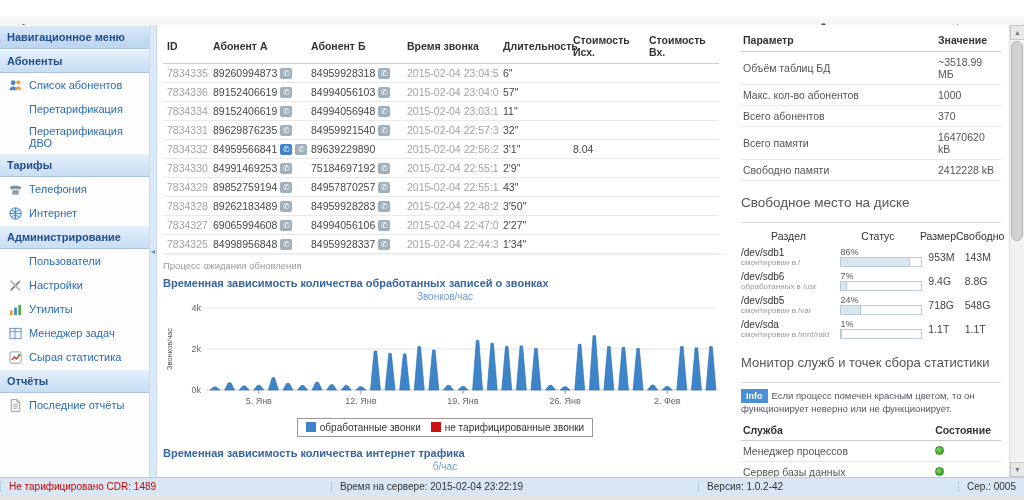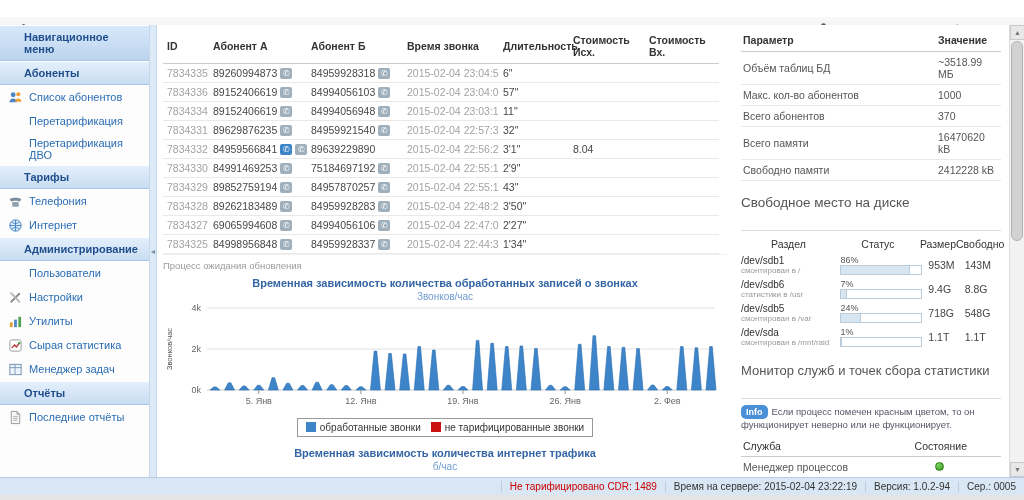--- a/index.html
+++ b/index.html
@@ -17,21 +17,21 @@
   #logo { font-size:15px; font-weight:bold; color:#5a5a5a; letter-spacing:.5px; }
   #userbox { display:flex; align-items:center; gap:22px; font-size:10.5px; color:#333; cursor:pointer; }
   #userbox .caret { font-size:8px; color:#555; }
   
   #sidebar {
     position:absolute; top:25px; left:0; width:150px; height:452px;
     background:#fdfdfd; border-right:1px solid #c8d8ea; overflow:hidden;
   }
   .nav-title, .nav-section {
     background:linear-gradient(#e3effc,#c9ddf2); color:#1f4e8c; font-weight:bold;
-    font-size:11px; padding:5px 24px; border-top:1px solid #fff; border-bottom:1px solid #a9c5e5;
+    font-size:11px; padding:5px 7px; border-top:1px solid #fff; border-bottom:1px solid #a9c5e5;
   }
   .nav-title { background:linear-gradient(#d8e8fa,#bcd4ee); }
   .nav-item { display:flex; align-items:center; gap:6px; padding:4px 4px 4px 7px; color:#2a6db4; cursor:pointer; }
   .nav-item .ico { width:16px; height:16px; flex:0 0 16px; display:inline-flex; align-items:center; justify-content:center; }
   .nav-item span.lbl { font-size:11px; }
   
   #splitter {
     position:absolute; top:25px; left:150px; width:7px; height:452px;
     background:#dce9f6; border-right:1px solid #c4d6ea; display:flex; align-items:center; justify-content:center;
   }
@@ -44,61 +44,61 @@
   }
   table.calls td { font-size:10.5px; padding:3px 4px; border-bottom:1px solid #e9e9e9; white-space:nowrap; overflow:hidden; }
   td.dim { color:#a3a3a3; }
   td.num { color:#474747; }
   .badge {
     display:inline-block; width:12px; height:11px; border-radius:2px; background:#9fafbb;
     color:#fff; font-size:8px; line-height:11px; text-align:center; margin-left:3px; vertical-align:1px; cursor:pointer;
   }
   .badge.blue { background:#3d85c8; }
   #update-note { font-size:9.5px; color:#9a9a9a; padding:5px 0 2px 0; border-top:1px solid #f0f0f0; }
-  .chart-title { text-align:center; font-size:11px; color:#3465a4; font-weight:bold; margin-top:4px; }
+  .chart-title { font-size:11px; color:#3465a4; font-weight:bold; margin-top:4px; }
   .chart-sub { text-align:center; font-size:10px; color:#6f9bd0; margin-top:2px; }
   #legendbox {
     margin:2px auto 0 auto; border:1px solid #999; background:#fff; display:flex; gap:10px;
     align-items:center; width:max-content; padding:3px 8px; font-size:10px; color:#333;
   }
   .legend-swatch { display:inline-block; width:10px; height:10px; vertical-align:-1px; margin-right:4px; }
   
   #rightpanel { position:absolute; top:25px; left:733px; width:276px; height:492px; background:#fff; overflow:hidden; padding:4px 8px 0 8px; }
   .ptable { width:100%; border-collapse:collapse; }
   .ptable th { text-align:left; font-size:10.5px; color:#333; font-weight:bold; padding:5px 2px; border-bottom:1px solid #ccc; }
   .ptable td { font-size:10.5px; color:#555; padding:4px 2px; border-bottom:1px solid #e9e9e9; }
-  .rp-heading { font-size:13.5px; color:#555; margin:14px 0 4px 0; padding-bottom:20px; border-bottom:1px solid #ddd; }
+  .rp-heading { font-size:13.5px; color:#555; margin:14px 0 4px 0; padding-bottom:12px; border-bottom:1px solid #ddd; }
   .disk-hdr { display:flex; font-size:10.5px; font-weight:normal; color:#333; padding:3px 0; }
   .disk-row { display:flex; align-items:center; padding:2px 0; }
   .disk-name { width:104px; }
   .disk-name .dev { font-size:10px; color:#333; }
   .disk-name .mnt { font-size:8px; color:#999; }
   .disk-status { width:92px; }
   .disk-status .pct { font-size:9px; color:#555; }
   .pbar { width:82px; height:10px; border:1px solid #b9cbd9; background:#fff; }
   .pbar .fill { height:100%; background:#d8e6f2; border-right:1px solid #b9cbd9; }
   .disk-size, .disk-free { width:38px; font-size:10.5px; color:#444; }
   .info-note { font-size:9.5px; color:#556; line-height:1.35; margin:6px 0 4px 0; }
   .info-badge {
     display:inline-block; background:#4a90d9; color:#fff; font-size:9px; font-weight:bold;
-    border-radius:5px; padding:1px 5px; margin-right:4px;
+    border-radius:0; padding:1px 5px; margin-right:4px;
   }
   .svc-row { display:flex; align-items:center; justify-content:space-between; padding:4px 2px; border-bottom:1px solid #e9e9e9; font-size:10.5px; color:#555; }
   .dot { width:9px; height:9px; border-radius:50%; margin-right:55px; }
   .dot.ok { background:radial-gradient(circle at 35% 30%, #7fd45f, #2f9a1e); border:1px solid #2a7d18; }
   
   #vscroll { position:absolute; top:25px; left:1009px; width:15px; height:452px; background:#f2f2f2; border-left:1px solid #ddd; }
   .sb-btn { width:15px; height:15px; background:#e8e8e8; border:1px solid #c9c9c9; font-size:7px; color:#777; display:flex; align-items:center; justify-content:center; }
   .sb-btn.down { position:absolute; bottom:0; }
   #sb-thumb { position:absolute; top:16px; left:1px; width:12px; height:200px; background:#d2d2d2; border:1px solid #b3b3b3; border-radius:6px; }
   
   #statusbar {
     position:absolute; top:477px; left:0; width:1024px; height:18px;
     background:#d9e7f5; border-top:1px solid #b7cde3;
-    display:flex; align-items:center; justify-content:flex-end; font-size:10px; color:#333;
+    display:flex; align-items:center; justify-content:space-between; font-size:10px; color:#333;
   }
   #statusbar .seg { padding:0 8px; border-left:1px solid #b8cde0; }
   #statusbar .seg.alert { color:#cc0000; }
   #bottomstrip { position:absolute; top:495px; left:0; width:1024px; height:5px; background:#e4e4e4; }
   svg text { font-family:"Liberation Sans", sans-serif; }
 </style>
 </head>
 <body>
 
 <div id="app">
@@ -180,35 +180,35 @@
               <rect x="2" y="9" width="3" height="5" fill="#e0a030"></rect>
               <rect x="6.5" y="6" width="3" height="8" fill="#4f87c5"></rect>
               <rect x="11" y="3" width="3" height="11" fill="#52a552"></rect>
             </svg>
           </span>
           <span class="lbl">Утилиты</span>
         </div>
         <div class="nav-item">
           <span class="ico">
             <svg width="15" height="15" viewBox="0 0 16 16">
+              <rect x="2" y="2.5" width="12" height="11" fill="#eef4fb" stroke="#6f8fb0"></rect>
+              <path d="M2 6h12M7.5 2.5v11" stroke="#6f8fb0" stroke-width="0.9"></path>
+            </svg>
+          </span>
+          <span class="lbl">Менеджер задач</span>
+        </div>
+        <div class="nav-item">
+          <span class="ico">
+            <svg width="15" height="15" viewBox="0 0 16 16">
               <rect x="2" y="2" width="12" height="12" rx="2" fill="#fff" stroke="#999"></rect>
               <path d="M4 10.5 7 7.5 9 9.5 12 5.5" stroke="#c03030" fill="none" stroke-width="1.4"></path>
               <circle cx="12" cy="5.5" r="1.2" fill="#30a030"></circle>
             </svg>
           </span>
           <span class="lbl">Сырая статистика</span>
-        </div>
-        <div class="nav-item">
-          <span class="ico">
-            <svg width="15" height="15" viewBox="0 0 16 16">
-              <rect x="2" y="2.5" width="12" height="11" fill="#eef4fb" stroke="#6f8fb0"></rect>
-              <path d="M2 6h12M7.5 2.5v11" stroke="#6f8fb0" stroke-width="0.9"></path>
-            </svg>
-          </span>
-          <span class="lbl">Менеджер задач</span>
         </div>
         <div class="nav-section">Отчёты</div>
         <div class="nav-item">
           <span class="ico">
             <svg width="15" height="15" viewBox="0 0 16 16">
               <path d="M3.5 1.5h6l3 3v10h-9z" fill="#f6f6f6" stroke="#9a9a9a"></path>
               <path d="M9.5 1.5v3h3" fill="none" stroke="#9a9a9a"></path>
               <path d="M5.5 7h5M5.5 9h5M5.5 11h4" stroke="#b0b0b0"></path>
             </svg>
           </span>
@@ -458,21 +458,21 @@
        <div class="pbar">
               <div class="fill" style="width:86%"></div>
             </div>
      </div>
      <div class="disk-size">953M</div>
      <div class="disk-free">143M</div>
         </div>
         <div class="disk-row">
           <div class="disk-name">
        <div class="dev">/dev/sdb6</div>
-            <div class="mnt">статистики в /usr</div>
+            <div class="mnt">обработанных в /usr</div>
      </div>
      <div class="disk-status">
        <div class="pct">7%</div>
        <div class="pbar">
               <div class="fill" style="width:7%"></div>
             </div>
      </div>
      <div class="disk-size">9.4G</div>
      <div class="disk-free">8.8G</div>
         </div>
@@ -503,23 +503,23 @@
      </div>
      <div class="disk-size">1.1T</div>
      <div class="disk-free">1.1T</div>
         </div>
       </div>
 
     <div class="rp-heading" style="font-size:13px;">Монитор служб и точек сбора статистики</div>
     <div class="info-note">
       <span class="info-badge">Info</span><span>Если процесс помечен красным цветом, то он функционирует неверно или не функционирует.</span>
     </div>
-    <div class="svc-row" style="font-weight:normal;color:#333;border-bottom:1px solid #ccc;gap:40px;">
+    <div class="svc-row" style="font-weight:bold;color:#333;border-bottom:1px solid #ccc;gap:40px;">
       <span>Служба</span>
-      <span style="margin-right:32px;">Состояние</span>
+      <span style="margin-right:8px;">Состояние</span>
     </div>
     <div id="svc-rows">
         <div class="svc-row">
           <span>Менеджер процессов</span>
           <span class="dot ok"></span>
         </div>
         <div class="svc-row">
           <span>Сервер базы данных</span>
           <span class="dot ok"></span>
         </div>
@@ -532,17 +532,17 @@
 
   <div id="vscroll">
     <div class="sb-btn up">▲</div>
     <div id="sb-thumb"></div>
     <div class="sb-btn down">▼</div>
   </div>
 
   <div id="statusbar">
       <span class="seg alert">Не тарифицировано CDR: 1489</span>
       <span class="seg">Время на сервере: 2015-02-04 23:22:19</span>
-      <span class="seg">Версия: 1.0.2-94</span>
+      <span class="seg">Версия: 1.0.2-42</span>
       <span class="seg">Сер.: 0005</span>
     </div>
   <div id="bottomstrip"></div>
 </div>
 
 </body></html>

